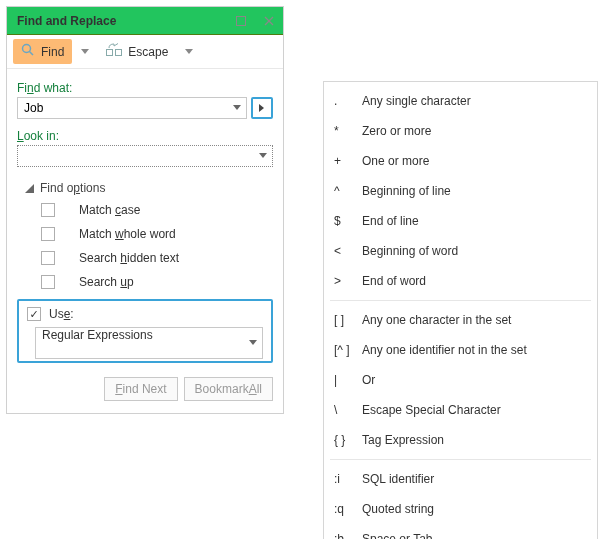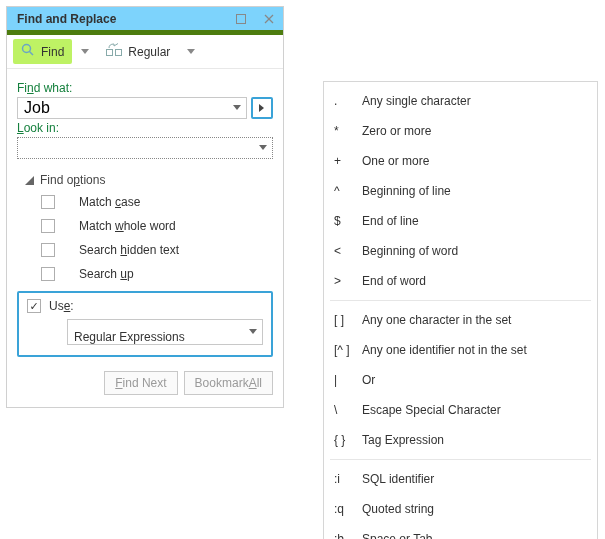--- a/index.html
+++ b/index.html
@@ -2,73 +2,73 @@
 <html><head>
 <meta charset="utf-8">
 <style>
   * { box-sizing: border-box; font-family: "Segoe UI", Tahoma, sans-serif; font-size: 12px; }
   body { margin: 0; background: #fff; width: 605px; height: 539px; position: relative; color: #333; }
   .dialog {
     position: absolute; left: 6px; top: 6px; width: 278px;
     border: 1px solid #d0d0d0; background: #fff;
   }
   .titlebar {
-    height: 28px; background: #7dd3fc; display: flex; align-items: center;
-    padding-left: 10px; border-bottom: 5px solid #4d7c0f; justify-content: space-between;
+    height: 28px; background: #22c55e; display: flex; align-items: center;
+    padding-left: 10px; border-bottom: 1px solid #4d7c0f; justify-content: space-between;
   }
   .titlebar-title { font-weight: 600; flex: 1; color: #333; }
   .titlebar-btn {
     width: 28px; height: 28px; display: flex; align-items: center; justify-content: center;
     color: #666; cursor: default;
   }
   .tabs {
     height: 34px; display: flex; align-items: center; padding-left: 6px;
     border-bottom: 1px solid #e8e8e8; background: #fff;
   }
   .tab {
     display: flex; align-items: center; gap: 6px; padding: 4px 8px; margin-right: 6px;
     cursor: default; color: #333;
   }
-  .tab.active { background: #bef264; border-radius: 2px; }
+  .tab.active { background: #fdba74; border-radius: 2px; }
   .tab-dd { width: 14px; height: 24px; display:flex; align-items:center; justify-content:center; color:#888; margin-right: 6px; }
   .body { padding: 8px 10px 12px 10px; }
   .label { display: block; margin: 4px 0 2px 0; color: #15803d; }
   .combo-row { display: flex; gap: 4px; }
   .combo {
     flex: 1; height: 22px; border: 1px solid #c8c8c8; padding: 0 20px 0 6px;
     position: relative; background: #fff; display:flex; align-items:center;
   }
   .combo.dotted { border: 1px dotted #888; }
-  .combo input { border: none; outline: none; width: 100%; height: 18px; font-size: 16px; padding: 0; }
+  .combo input { border: none; outline: none; width: 100%; height: 18px; font-size: 12px; padding: 0; }
   .combo-dd {
     position: absolute; right: 0; top: 0; width: 18px; height: 100%;
     display: flex; align-items: center; justify-content: center; color: #666; cursor: default;
   }
   .flyout-btn {
     width: 22px; height: 22px; border: 2px solid #3aa3d8; border-radius: 2px;
     display: flex; align-items: center; justify-content: center; color: #444;
     background: #fff;
   }
   .group {
     margin-top: 14px; border: none; padding: 0;
   }
   .group-head { display:flex; align-items:center; gap:6px; margin: 2px 0 4px 8px; color:#444; }
   .check-row { display:flex; align-items:center; gap:24px; margin: 2px 0 2px 24px; height: 22px; }
   .checkbox {
     width: 14px; height: 14px; border: 1px solid #aeaeae; background: #fff; display:flex; align-items:center; justify-content:center;
   }
   .checkbox.checked::after { content:"✓"; font-size: 11px; color:#333; line-height: 1; }
   .use-group {
     margin-top: 6px; border: 2px solid #3aa3d8; border-radius: 2px;
-    padding: 6px 8px 10px 8px;
+    padding: 6px 8px 2px 8px;
   }
   .use-head { display:flex; align-items:center; gap:8px; margin-bottom:6px; }
   .use-combo {
-    margin-left: 40px; height: 26px; border: 1px solid #c8c8c8; padding: 0 20px 0 6px;
-    position: relative; display:flex; align-items:flex-end; background:#fff;
+    margin-left: 8px; height: 32px; border: 1px solid #c8c8c8; padding: 0 20px 0 6px;
+    position: relative; display:flex; align-items:flex-start; background:#fff;
   }
   .actions { display:flex; justify-content:flex-end; gap:6px; margin-top: 14px; }
   .btn {
     height: 24px; padding: 0 10px; border: 1px solid #c8c8c8; background: #fafafa;
     color: #9a9a9a; display:flex; align-items:center; cursor: default;
   }
   .caret { display:inline-block; }
   .caret svg { display:block; }
 
   
@@ -122,21 +122,21 @@
         </svg>
     </span>
     <div class="tab">
       <span>
         <svg width="16" height="14">
           <rect x="0.5" y="6.5" width="6" height="6" fill="none" stroke="#8aa" stroke-width="1"></rect>
           <rect x="9.5" y="6.5" width="6" height="6" fill="none" stroke="#8aa" stroke-width="1"></rect>
           <path d="M3 5 Q3 1 8 1 L8 3 L12 0.5" fill="none" stroke="#8aa" stroke-width="1"></path>
         </svg>
       </span>
-      <span>Regular</span>
+      <span>Escape</span>
     </div>
     <span class="tab-dd">
       <svg width="8" height="6">
           <polygon points="0,0 8,0 4,5" fill="#888"></polygon>
         </svg>
     </span>
   </div>
 
   <div class="body">
     <span class="label">Fi<u>n</u>d what:</span>
@@ -149,21 +149,21 @@
             </svg>
         </span>
       </div>
       <div class="flyout-btn">
         <svg width="6" height="8">
             <polygon points="0,0 5,4 0,8" fill="#444"></polygon>
           </svg>
       </div>
     </div>
 
-    <span class="label" style="margin-top:2px"><u>L</u>ook in:</span>
+    <span class="label" style="margin-top:10px"><u>L</u>ook in:</span>
     <div class="combo dotted">
       <input value="" style="">
       <span class="combo-dd">
         <svg width="8" height="6">
             <polygon points="0,0 8,0 4,5" fill="#666"></polygon>
           </svg>
       </span>
     </div>
 
     <div class="group">

